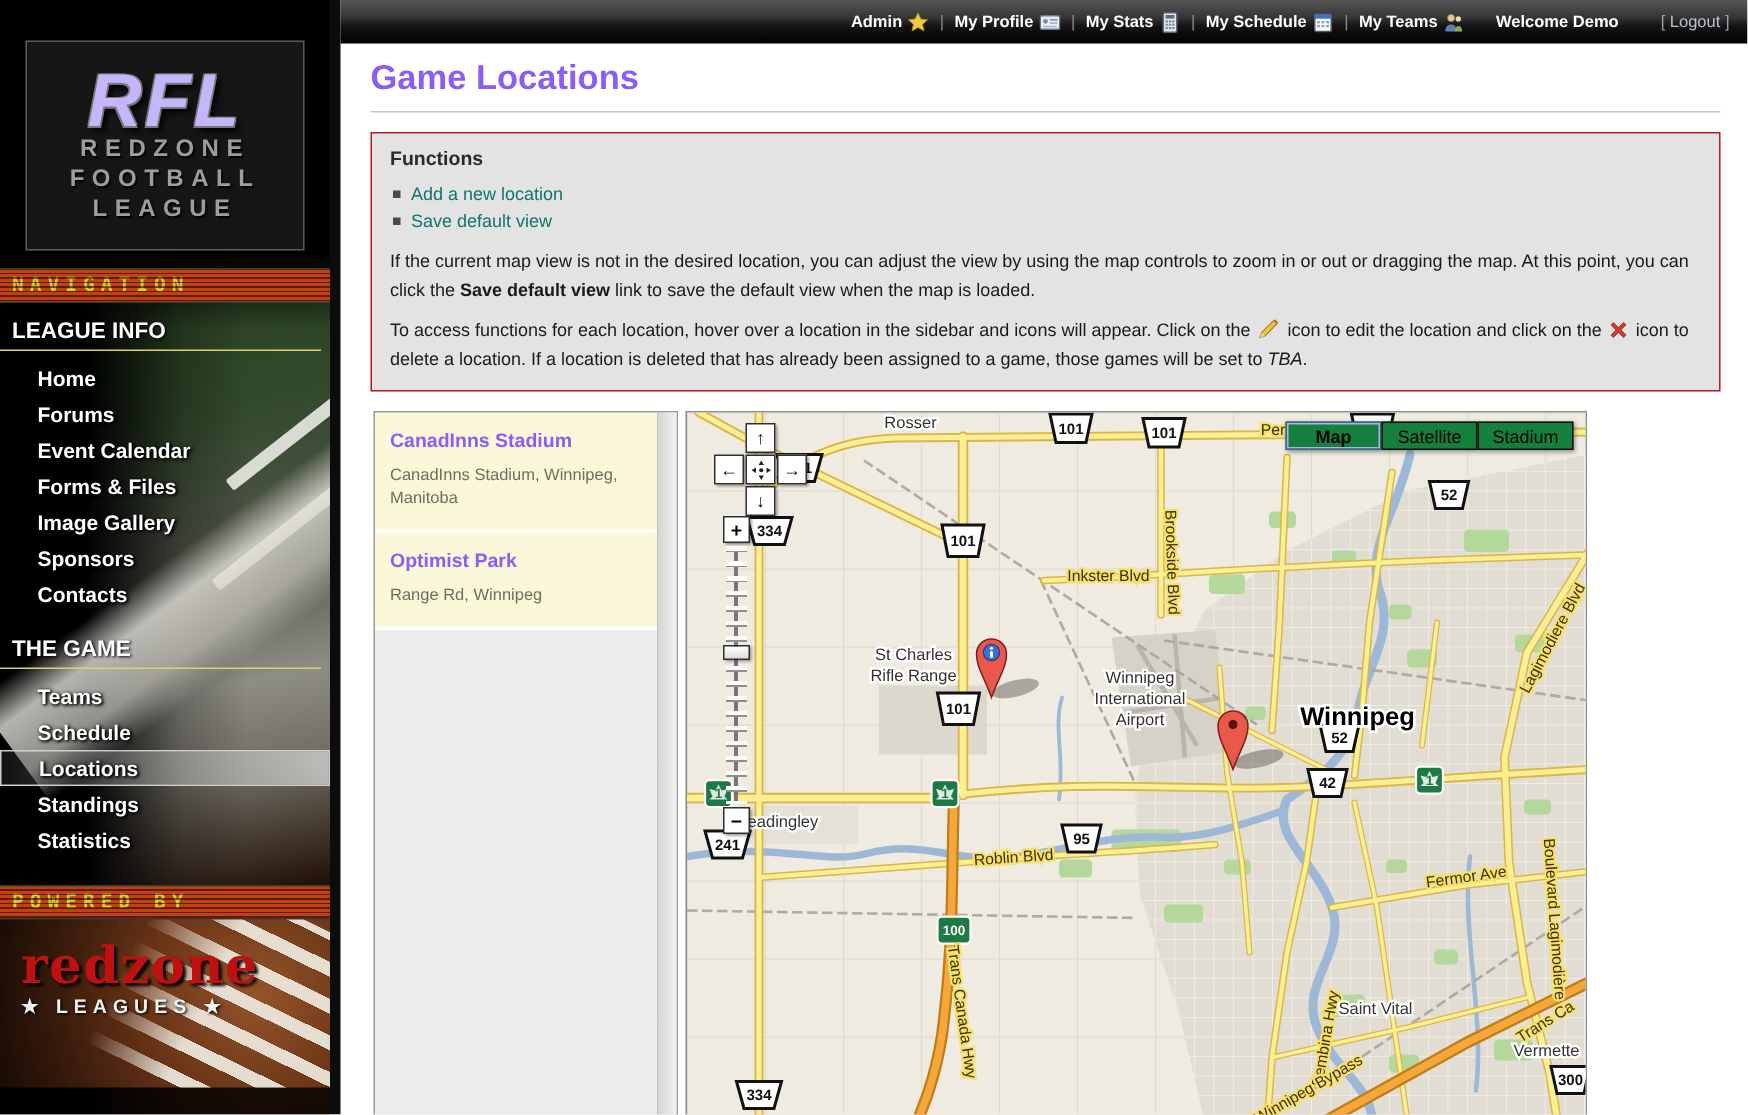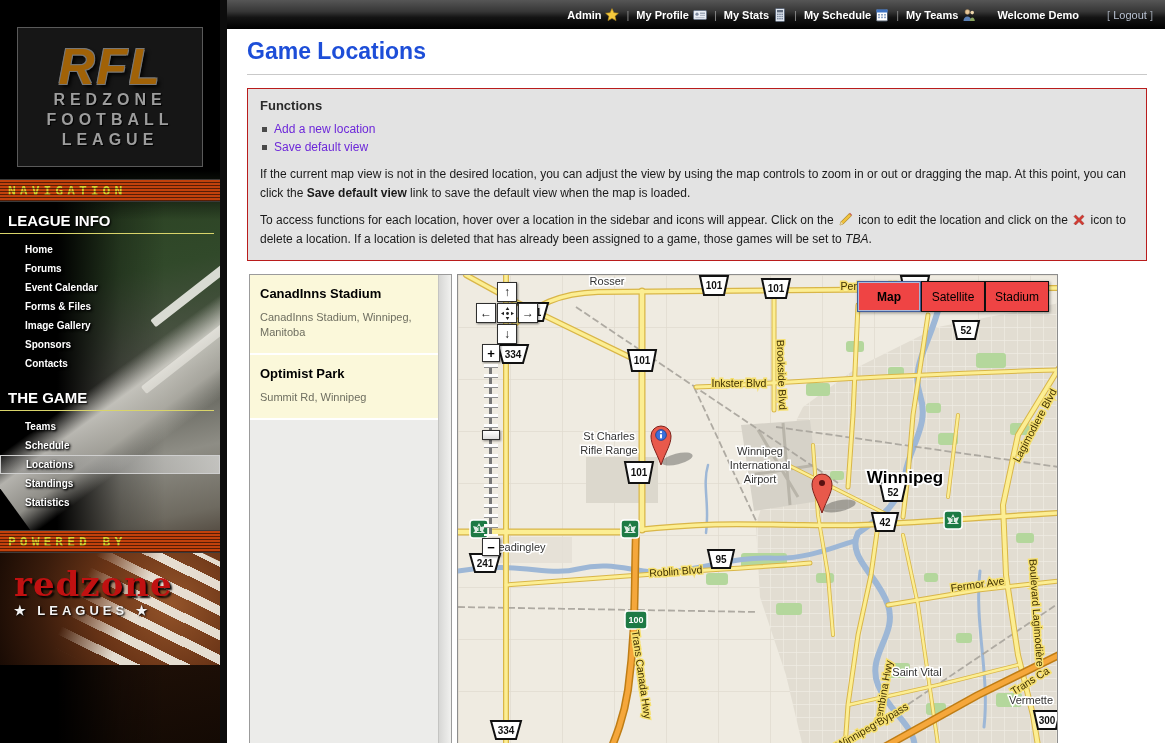--- a/index.html
+++ b/index.html
@@ -15,34 +15,34 @@
       linear-gradient(168deg, #273d1d 18%, #31492a 38%, #55564e 52%, #8e8d85 62%, #6e6a60 70%, #241309 80%, #140a04 100%);
   }
   .yard-line { position:absolute; background:rgba(244,244,238,.85); height:9px; transform:rotate(-38deg); border-radius:2px; }
   .yl1 { width:95px; right:-18px; top:290px; }
   .yl2 { width:110px; right:-22px; top:352px; }
   .band { position:absolute; width:300px; height:84px; right:-60px; top:370px; transform:rotate(-36deg);
     background:linear-gradient(180deg, rgba(230,228,222,.0), rgba(225,223,216,.8) 30%, rgba(190,188,180,.75) 70%, rgba(120,118,110,0)); }
   .sb-inner { position:relative; z-index:2; }
   .logo-box { width:186px; height:140px; margin:27px 0 0 17px; background:#161616; border:1px solid #5a5a5a;
     display:flex; flex-direction:column; align-items:center; justify-content:center; }
-  .logo-abbr { font-size:50px; font-weight:bold; font-style:italic; color:#a16207; line-height:.9;
+  .logo-abbr { font-size:50px; font-weight:bold; font-style:italic; color:#c4b5fd; line-height:.9;
     text-shadow:1px 1px 0 #777, -1px -1px 0 #777, 1px -1px 0 #777, -1px 1px 0 #777, 3px 3px 4px #000; letter-spacing:2px; }
   .logo-line { color:#9d9d9d; font-weight:bold; font-size:16px; letter-spacing:5px; line-height:1.25;
     text-shadow:1px 1px 1px #000; }
   .logo-line:first-of-type { margin-top:8px; }
   .led-strip { margin-top:12px; background:#c2410c; border-top:1px solid #3a3a3a; border-bottom:1px solid #3a3a3a;
     color:#d6d12f; font-family:"DejaVu Sans Mono",monospace; font-weight:bold; font-size:13px;
     letter-spacing:4px; padding:3px 0 3px 8px; position:relative; }
   .led-strip::after { content:""; position:absolute; inset:0;
     background:repeating-linear-gradient(0deg, rgba(0,0,0,.55) 0 1px, rgba(0,0,0,0) 1px 3px); }
   .sb-section-title { color:#fff; font-weight:bold; font-size:15px; padding:10px 0 4px 8px;
     border-bottom:1px solid #d9d46a; margin-right:6px; text-shadow:1px 1px 2px #000; }
   .sb-items { list-style:none; padding:6px 0; }
-  .sb-items li { color:#fff; font-weight:bold; font-size:10px; padding:4px 0 4px 25px;
+  .sb-items li { color:#fff; font-weight:bold; font-size:14px; padding:4px 0 4px 25px;
     text-shadow:1px 1px 2px #000, 1px 1px 3px #000; cursor:pointer; }
   .sb-items li.selected { border:1px solid #cfcfcf; margin-right:0;
     background:linear-gradient(90deg, rgba(70,70,70,.25), rgba(215,215,213,.75)); padding-top:3px; padding-bottom:3px; }
   .brand { position:relative; padding:14px 0 0 14px; height:112px;
     background:radial-gradient(circle at 78% 45%, #94542a 0%, #6b3517 40%, #3a1c0c 72%, #190b04 100%); overflow:hidden; }
   .laces { position:absolute; right:-26px; top:-12px; width:170px; height:150px; transform:rotate(26deg);
     background:repeating-linear-gradient(0deg, rgba(0,0,0,0) 0 13px, #efebe0 13px 22px);
     -webkit-mask-image:linear-gradient(90deg, transparent 0, #000 35%); opacity:.92; }
   .brand-name { font-family:"DejaVu Serif",serif; font-weight:bold; font-size:34px; color:#c01111; line-height:1;
     text-shadow:2px 2px 2px #000; letter-spacing:1px; position:relative; }
@@ -55,38 +55,38 @@
     display:flex; align-items:center; justify-content:flex-end; padding-right:12px; gap:7px;
     color:#fff; font-size:11px; font-weight:bold; }
   .topbar a { color:#fff; text-decoration:none; display:flex; align-items:center; gap:4px;text-align:center; }
   .tb-sep { color:#8a8a8a; font-weight:normal; }
   .tb-welcome { margin-left:14px; color:#fff; }
   .tb-logout-wrap { color:#9aa0ab; font-weight:normal;padding-left:21px; }
   .tb-logout-wrap a { display:inline; color:#b9c2d2; }
   .tb-icon { width:14px; height:14px; display:inline-block; }
 
   .page { padding:9px 18px 0 20px; flex:1; }
-  h1.page-title { font-size:23px; color:#1d4ed8; letter-spacing:0; padding-bottom:9px; border-bottom:1px solid #c9c9c9; }
+  h1.page-title { font-size:23px; color:#8b5cf6; letter-spacing:0; padding-bottom:9px; border-bottom:1px solid #c9c9c9; }
 
   .functions-box { margin-top:13px; background:#e3e3e3; border:1px solid #b91c1c; padding:9px 12px 12px; color:#1a1a1a; }
   .functions-box h2 { font-size:13px; color:#2b2b2b; margin-bottom:7px; }
   .fn-links { list-style:none; margin:0 0 4px 2px; }
   .fn-links li { font-size:12px; padding:2px 0; display:flex; align-items:center; }
   .sq-bullet { width:5px; height:5px; background:#4a4a4a; display:inline-block; margin-right:7px; flex:0 0 5px; }
-  .fn-links a { color:#6d28d9; text-decoration:none; }
+  .fn-links a { color:#0f766e; text-decoration:none; }
   .functions-box p { font-size:12px; line-height:1.55; margin-top:9px; }
   .inline-icon { display:inline-block; vertical-align:-2px; margin:0 2px; }
 
   .content-row { display:flex; margin:13px 0 0 2px; gap:5px; }
 
   
   .loc-panel { width:203px; height:506px; border:1px solid #9b9b9b; background:#ececea; position:relative; flex:0 0 203px; }
   .loc-cards { position:absolute; left:0; top:0; right:13px; bottom:13px; overflow:hidden; }
   .loc-card { background:#fbf8da; border-bottom:2px solid #fff; padding:11px 10px 13px; cursor:pointer; }
-  .loc-card .loc-name { font-size:13px; font-weight:bold; color:#000000; }
+  .loc-card .loc-name { font-size:13px; font-weight:bold; color:#8b5cf6; }
   .loc-card .loc-addr { font-size:11px; color:#6e6e60; margin-top:9px; line-height:1.35; }
   .vscroll { position:absolute; right:0; top:0; bottom:13px; width:13px;
     background:linear-gradient(90deg,#d7d7d5,#f1f1ef); border-left:1px solid #c4c4c2; }
 
   
   .map-wrap { width:601px; height:502px; border:1px solid #8d8d8d; position:relative; background:#efebe1; overflow:hidden; flex:0 0 601px; }
   .map-wrap svg.basemap { position:absolute; inset:0; }
   .map-label { font-size:11px; fill:#222; paint-order:stroke; stroke:#ffffff; stroke-width:3px; font-family:"Liberation Sans",sans-serif; }
   .map-label.hl { stroke:#f6e070; fill:#3f3000; font-size:10.5px; }
   .map-label.city-big { font-size:17px; font-weight:bold; fill:#000; stroke-width:3.5px; }
@@ -101,21 +101,21 @@
   .zoom-btn { width:18px; height:18px; background:#fff; border:1px solid #2f2f2f; box-shadow:1px 1px 2px rgba(0,0,0,.45);
     display:flex; align-items:center; justify-content:center; font-size:13px; font-weight:bold; cursor:pointer; }
   .zoom-rail { width:14px; height:172px; margin:2px 0 2px 2px; position:relative;
     background:
       repeating-linear-gradient(180deg, #fdfdfd 0 3px, #8f8f8f 3px 4px, rgba(0,0,0,0) 4px 10px),
       linear-gradient(90deg, rgba(0,0,0,0) 5px, #777 5px 8px, rgba(0,0,0,0) 8px); }
   .zoom-thumb { position:absolute; left:-2px; top:66px; width:18px; height:10px; background:linear-gradient(#fff,#ddd);
     border:1px solid #2f2f2f; box-shadow:1px 1px 2px rgba(0,0,0,.4); cursor:grab; }
 
   .maptype { position:absolute; top:6px; right:8px; display:flex; }
-  .maptype button { width:64px; height:31px; background:#ef4444; border:1px solid #111; font-size:12px;
+  .maptype button { width:64px; height:19px; background:#15803d; border:1px solid #111; font-size:12px;
     font-family:"Liberation Sans",sans-serif; color:#000; cursor:pointer; box-shadow:1px 1px 3px rgba(0,0,0,.4); }
   .maptype button.sel { font-weight:bold; border:1px solid #43609c; box-shadow:inset 0 0 0 1px #aab9da, 1px 1px 3px rgba(0,0,0,.4); }
 </style>
 </head>
 <body>
 
 <div class="sidebar">
   <div class="sb-photo">
     <div class="yard-line yl1"></div>
     <div class="yard-line yl2"></div>
@@ -261,21 +261,21 @@
     <div class="content-row">
 
       <div class="loc-panel">
         <div class="loc-cards">
           <div class="loc-card">
             <div class="loc-name">CanadInns Stadium</div>
             <div class="loc-addr">CanadInns Stadium, Winnipeg, Manitoba</div>
           </div>
           <div class="loc-card">
             <div class="loc-name">Optimist Park</div>
-            <div class="loc-addr">Summit Rd, Winnipeg</div>
+            <div class="loc-addr">Range Rd, Winnipeg</div>
           </div>
         </div>
         <div class="vscroll"></div>
 
       </div>
 
       <div class="map-wrap">
         <svg class="basemap" width="601" height="502" viewBox="0 0 601 502">
           <defs>
             <pattern id="ruralgrid" width="52" height="52" patternUnits="userSpaceOnUse">

